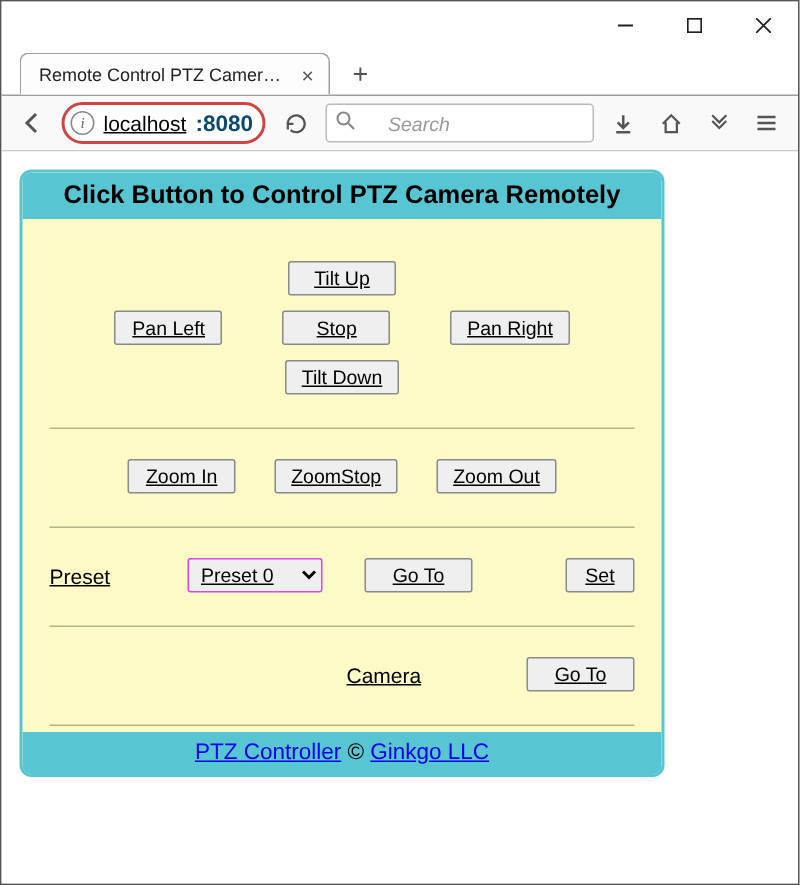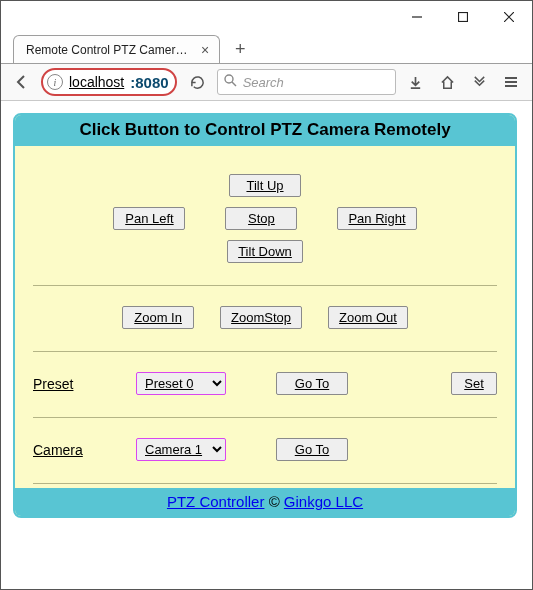--- a/index.html
+++ b/index.html
@@ -126,40 +126,40 @@
   }
   .searchbox {
     flex: 1;
     height: 26px;
     border: 1px solid #bbb;
     border-radius: 3px;
     background: #fff;
     display: flex;
     align-items: center;
     padding: 0 6px;
-    gap: 6px;
+    gap: 22px;
     min-width: 110px;
   }
   .searchbox .mag { color: #888; }
   .searchbox .ph { color: #999; font-style: italic; font-size: 13px; }
   .menu-btn {
     width: 26px; height: 26px;
     display: flex; align-items: center; justify-content: center;
     color: #555;
   }
 
   
   .viewport {
     padding: 12px;
     background: #fff;
     height: calc(590px - 32px - 30px - 38px - 2px);
   }
 
   .panel {
-    width: 504px;
+    width: 430px;
     border: 2px solid #58c5d3;
     border-radius: 8px;
     overflow: hidden;
     background: #fcfbc8;
   }
   .panel-header {
     background: #58c5d3;
     color: #000;
     font-weight: bold;
     font-size: 17px;
@@ -179,21 +179,21 @@
     margin: 0;
   }
   .row {
     display: flex;
     align-items: center;
     justify-content: center;
     gap: 40px;
     margin: 10px 0;
   }
   .row.tight { gap: 26px; }
-  .row.labelrow { justify-content: flex-start; gap: 11px; }
+  .row.labelrow { justify-content: flex-end; gap: 0; }
   .rlabel {
     width: 92px;
     font-size: 14px;
   }
   button.ctrl {
     font-family: inherit;
     font-size: 13px;
     padding: 3px 10px;
     background: #efefef;
     border: 1px solid #8a8a8a;
@@ -345,23 +345,20 @@
           <span class="spacer"></span>
           <button class="ctrl sm">Set</button>
         </div>
       </div>
 
       <hr class="hr">
 
       <div class="ctrl-section">
         <div class="row labelrow">
           <span class="rlabel">Camera</span>
-          <select class="ctrl">
-            <option>Camera 1</option>
-          </select>
           <span style="width:28px"></span>
           <button class="ctrl">Go To</button>
         </div>
       </div>
 
       <hr class="hr">
 
     </div>
     <div class="panel-footer">
       <a href="#">PTZ Controller</a>

